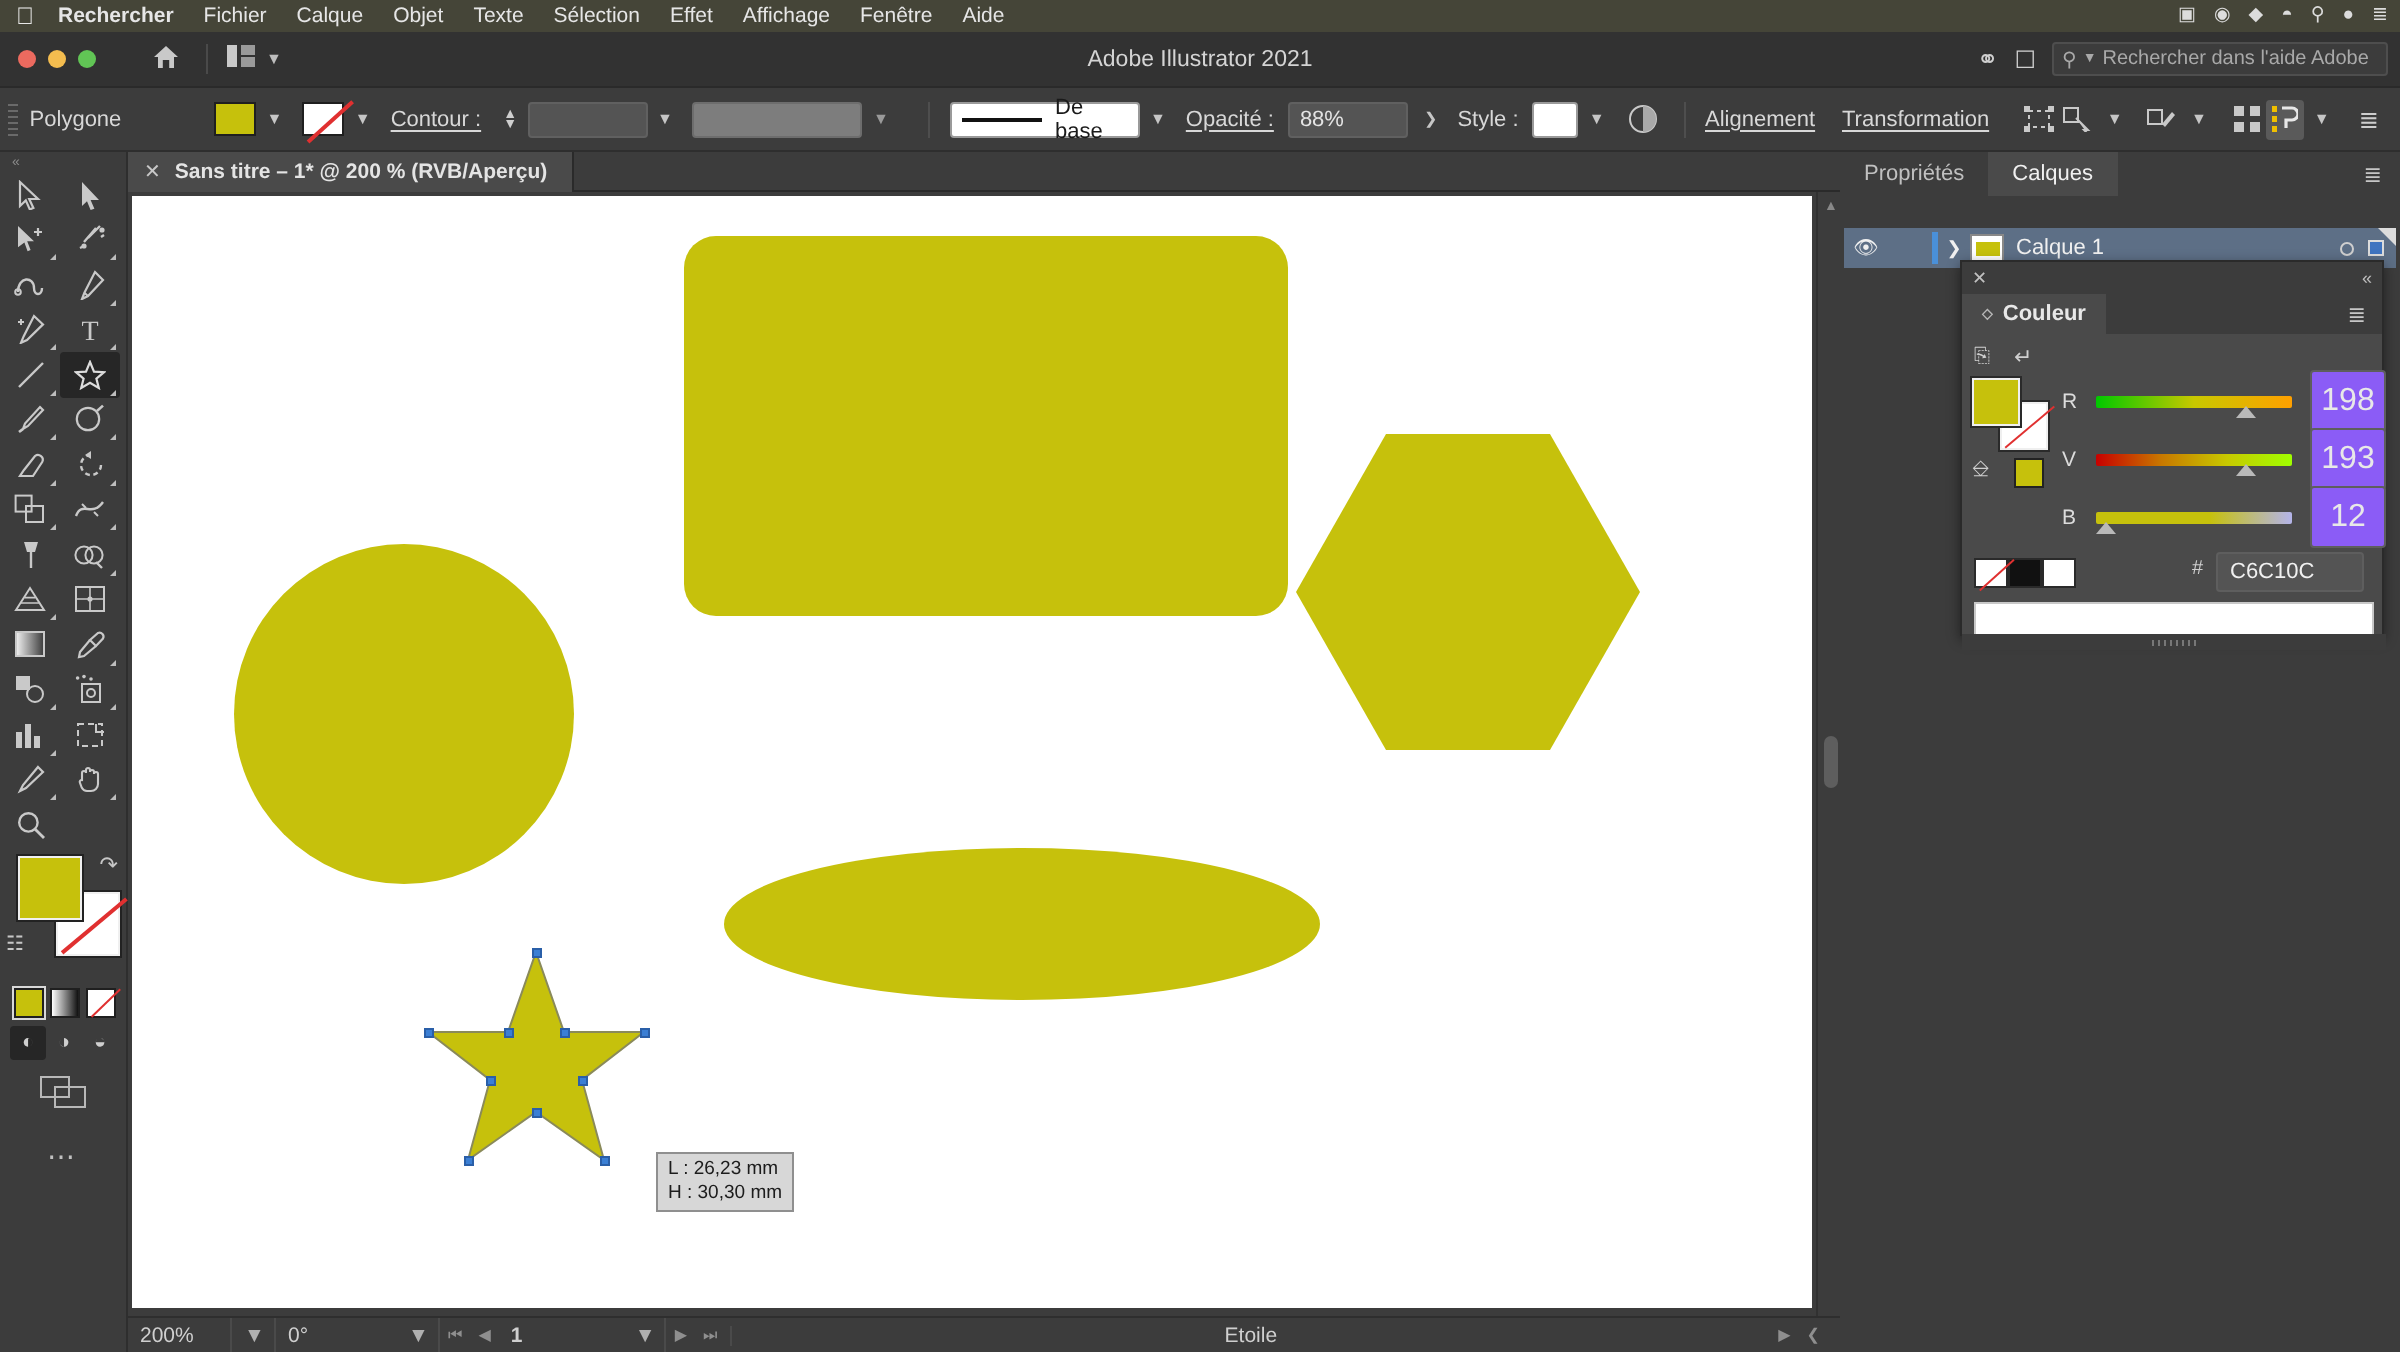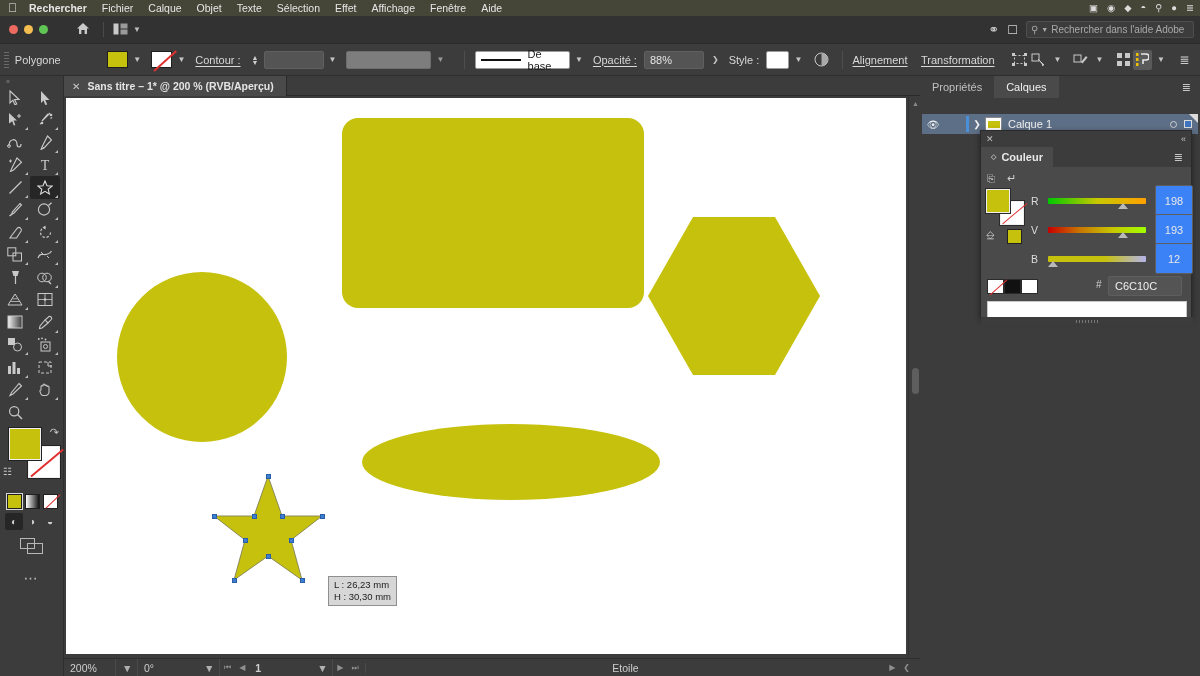--- a/index.html
+++ b/index.html
@@ -202,22 +202,22 @@
     border:1px solid #efefef; outline:1px solid #2a2a2a; }
   .cp-stroke:after{content:'';position:absolute;left:-2px;top:50%;width:32px;height:1.4px;background:#e03030;transform:rotate(-40deg);}
   .cp-3d { position:absolute; left:5px; top:62px; color:#cfcfcf; font-size:11px; }
   .cp-spot { position:absolute; left:26px; top:62px; width:15px; height:15px; background:#c6c10c; border:1px solid #222; }
 
   .slider-row { position:absolute; left:50px; display:flex; align-items:center; gap:9px; }
   .sl-label { width:8px; font-size:10.5px; color:#dcdcdc; }
   .sl-track { width:98px; height:6px; border-radius:1px; position:relative; }
   .sl-thumb { position:absolute; top:5px; width:0;height:0;
     border-left:5px solid transparent; border-right:5px solid transparent; border-bottom:6px solid #b9b9b9; }
-  .sl-val { width:38px; height:31px; background:#3b82f6; border:1px solid #5e5e5e; border-radius:2px;
-    display:flex; align-items:center; justify-content:center; font-size:11px; color:#e8e8e8; }
+  .sl-val { width:38px; height:31px; background:#8b5cf6; border:1px solid #5e5e5e; border-radius:2px;
+    display:flex; align-items:center; justify-content:center; font-size:16px; color:#e8e8e8; }
 
   .cp-nonebar { position:absolute; left:6px; top:112px; display:flex; }
   .cp-nb { width:17px; height:15px; border:1px solid #2a2a2a; }
   .nb-none { background:#fff; position:relative; }
   .nb-none:after{content:'';position:absolute;left:-1px;top:50%;width:23px;height:1.2px;background:#e03030;transform:rotate(-42deg);}
   .nb-black { background:#111; }
   .nb-white { background:#fff; }
   .cp-hash { position:absolute; left:115px; top:112px; font-size:10px; color:#cfcfcf; }
   .cp-hex { position:absolute; left:127px; top:109px; width:74px; height:20px; background:#545454;
     border:1px solid #5e5e5e; border-radius:2px; display:flex; align-items:center; padding-left:6px;
@@ -283,20 +283,21 @@
     </span>
     <span class="tb-sep"></span>
     <span>
       <svg width="15" height="12" viewBox="0 0 15 12">
           <rect x="0.5" y="0.5" width="5" height="11" fill="#c9c9c9"></rect>
           <rect x="7.5" y="0.5" width="7" height="5" fill="#9a9a9a"></rect>
           <rect x="7.5" y="6.5" width="7" height="5" fill="#9a9a9a"></rect>
         </svg>
     </span>
     <span class="tb-arr">▼</span>
+    <span class="apptitle">Adobe Illustrator 2021</span>
     <span class="tb-right">
       <span style="color:#cfcfcf;font-size:13px;">⚭</span>
       <span style="color:#cfcfcf;font-size:12px;">☐</span>
       <span class="searchbox">
         <span>⚲</span>
         <span style="font-size:7px;">▼</span>
         <span>Rechercher dans l'aide Adobe</span>
       </span>
     </span>
   </div>

